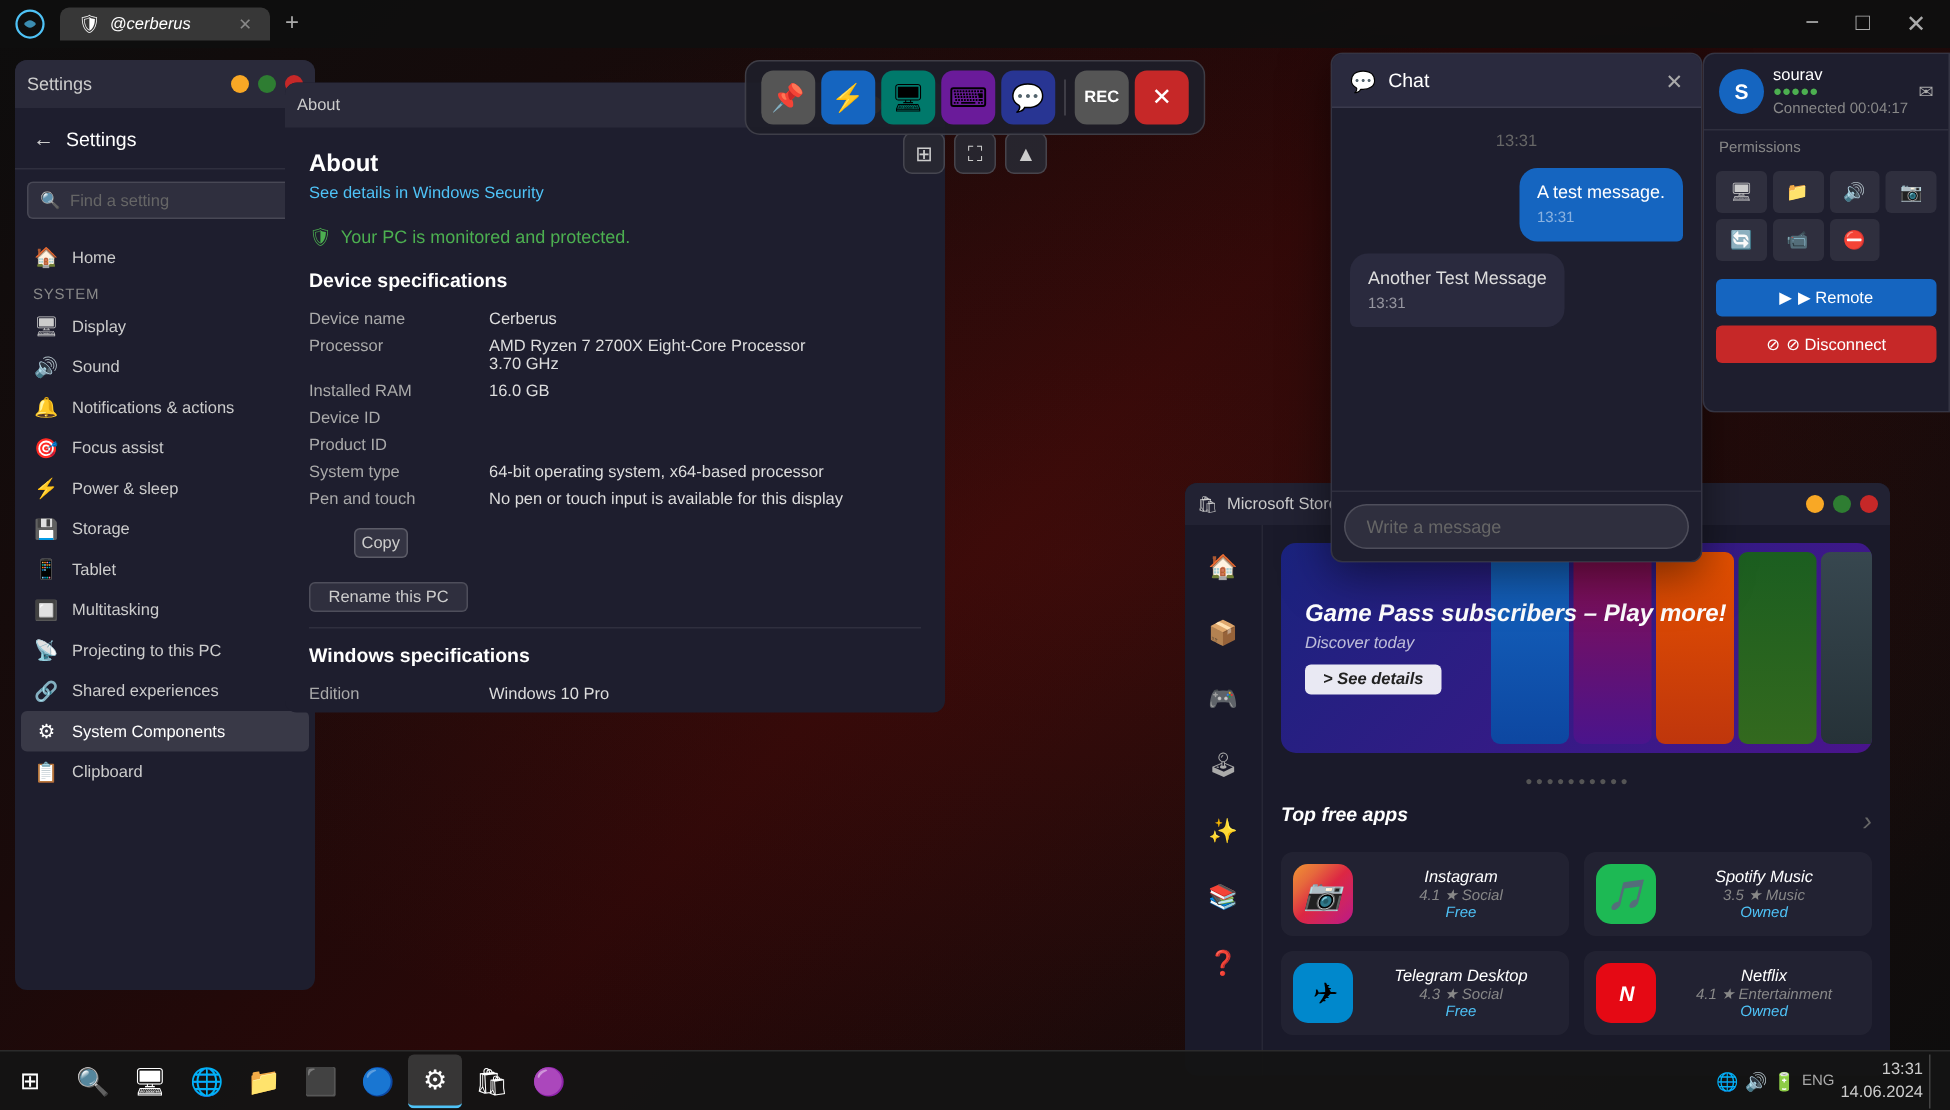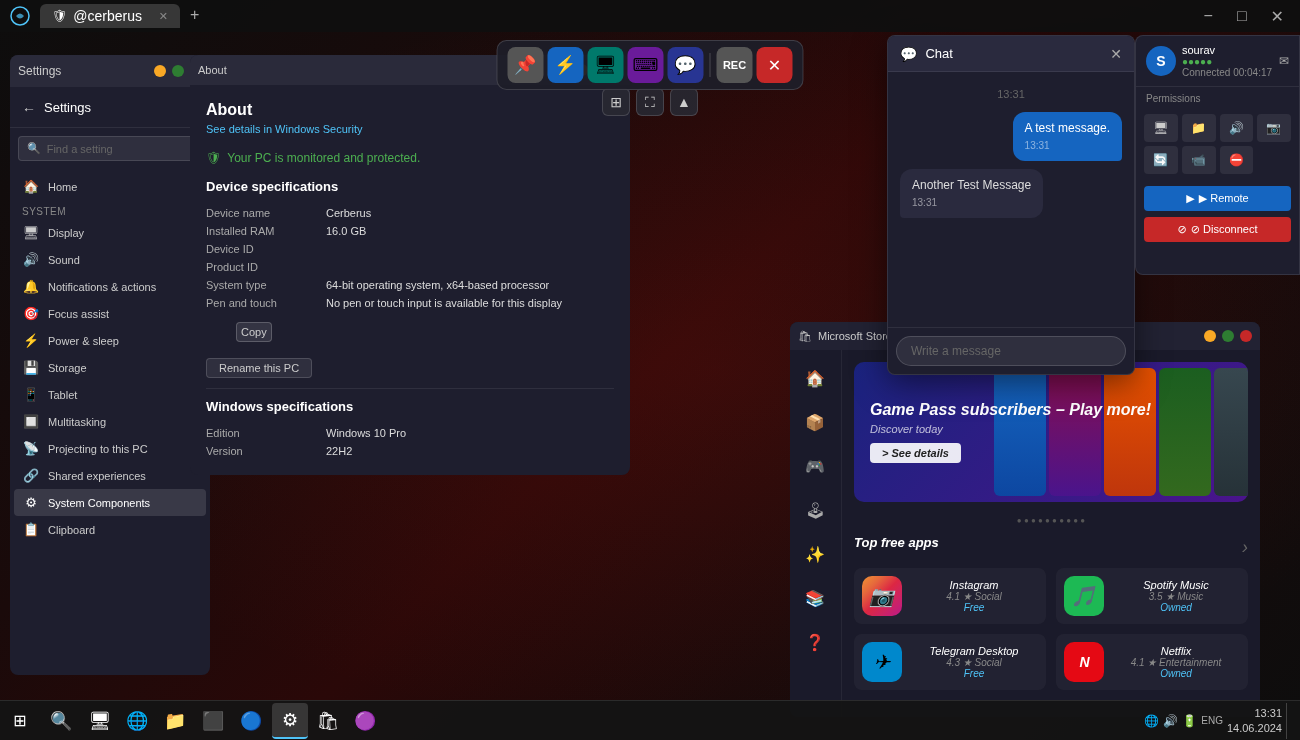--- a/index.html
+++ b/index.html
@@ -102,21 +102,21 @@
       padding: 4px 12px;
       font-size: 12px;
       color: #ccc;
       display: flex;
       align-items: center;
       gap: 6px;
       min-width: 140px;
       position: relative;
     }
     .topbar-tab.active { background: rgba(60,60,60,0.9); color: #fff; }
-    .topbar-tab-title { font-size: 14px; }
+    .topbar-tab-title { font-size: 11px; font-style: italic; }
     .topbar-controls { display: flex; gap: 8px; align-items: center; }
     .topbar-btn { color: #aaa; font-size: 16px; cursor: pointer; padding: 2px 8px; }
 
     
     .floating-toolbar {
       position: absolute;
       top: 40px;
       left: 50%;
       transform: translateX(-50%);
       background: rgba(30,30,40,0.95);
@@ -166,21 +166,21 @@
       align-items: center;
       justify-content: center;
       cursor: pointer;
       font-size: 14px;
       color: #ccc;
     }
 
     
     .settings-window {
       position: absolute;
-      top: 55px;
+      top: 40px;
       left: 10px;
       width: 200px;
       height: 620px;
       background: #1e1e2e;
       border-radius: 8px;
       z-index: 50;
       display: flex;
       flex-direction: column;
       overflow: hidden;
     }
@@ -697,20 +697,24 @@
     <div style="font-size:12px;color:#4caf50;margin-bottom:14px;display:flex;align-items:center;gap:6px;">
       <span>🛡</span>
       <span>Your PC is monitored and protected.</span>
     </div>
     <div class="about-section-title">Device specifications</div>
     <table class="about-table">
       <tbody>
           <tr>
         <td>Device name</td>
         <td>Cerberus</td>
+      </tr>
+      <tr>
+        <td>Processor</td>
+        <td>AMD Ryzen 7 2700X Eight-Core Processor<br>3.70 GHz</td>
       </tr>
       <tr>
         <td>Installed RAM</td>
         <td>16.0 GB</td>
       </tr>
       <tr>
         <td>Device ID</td>
         <td></td>
       </tr>
       <tr>

